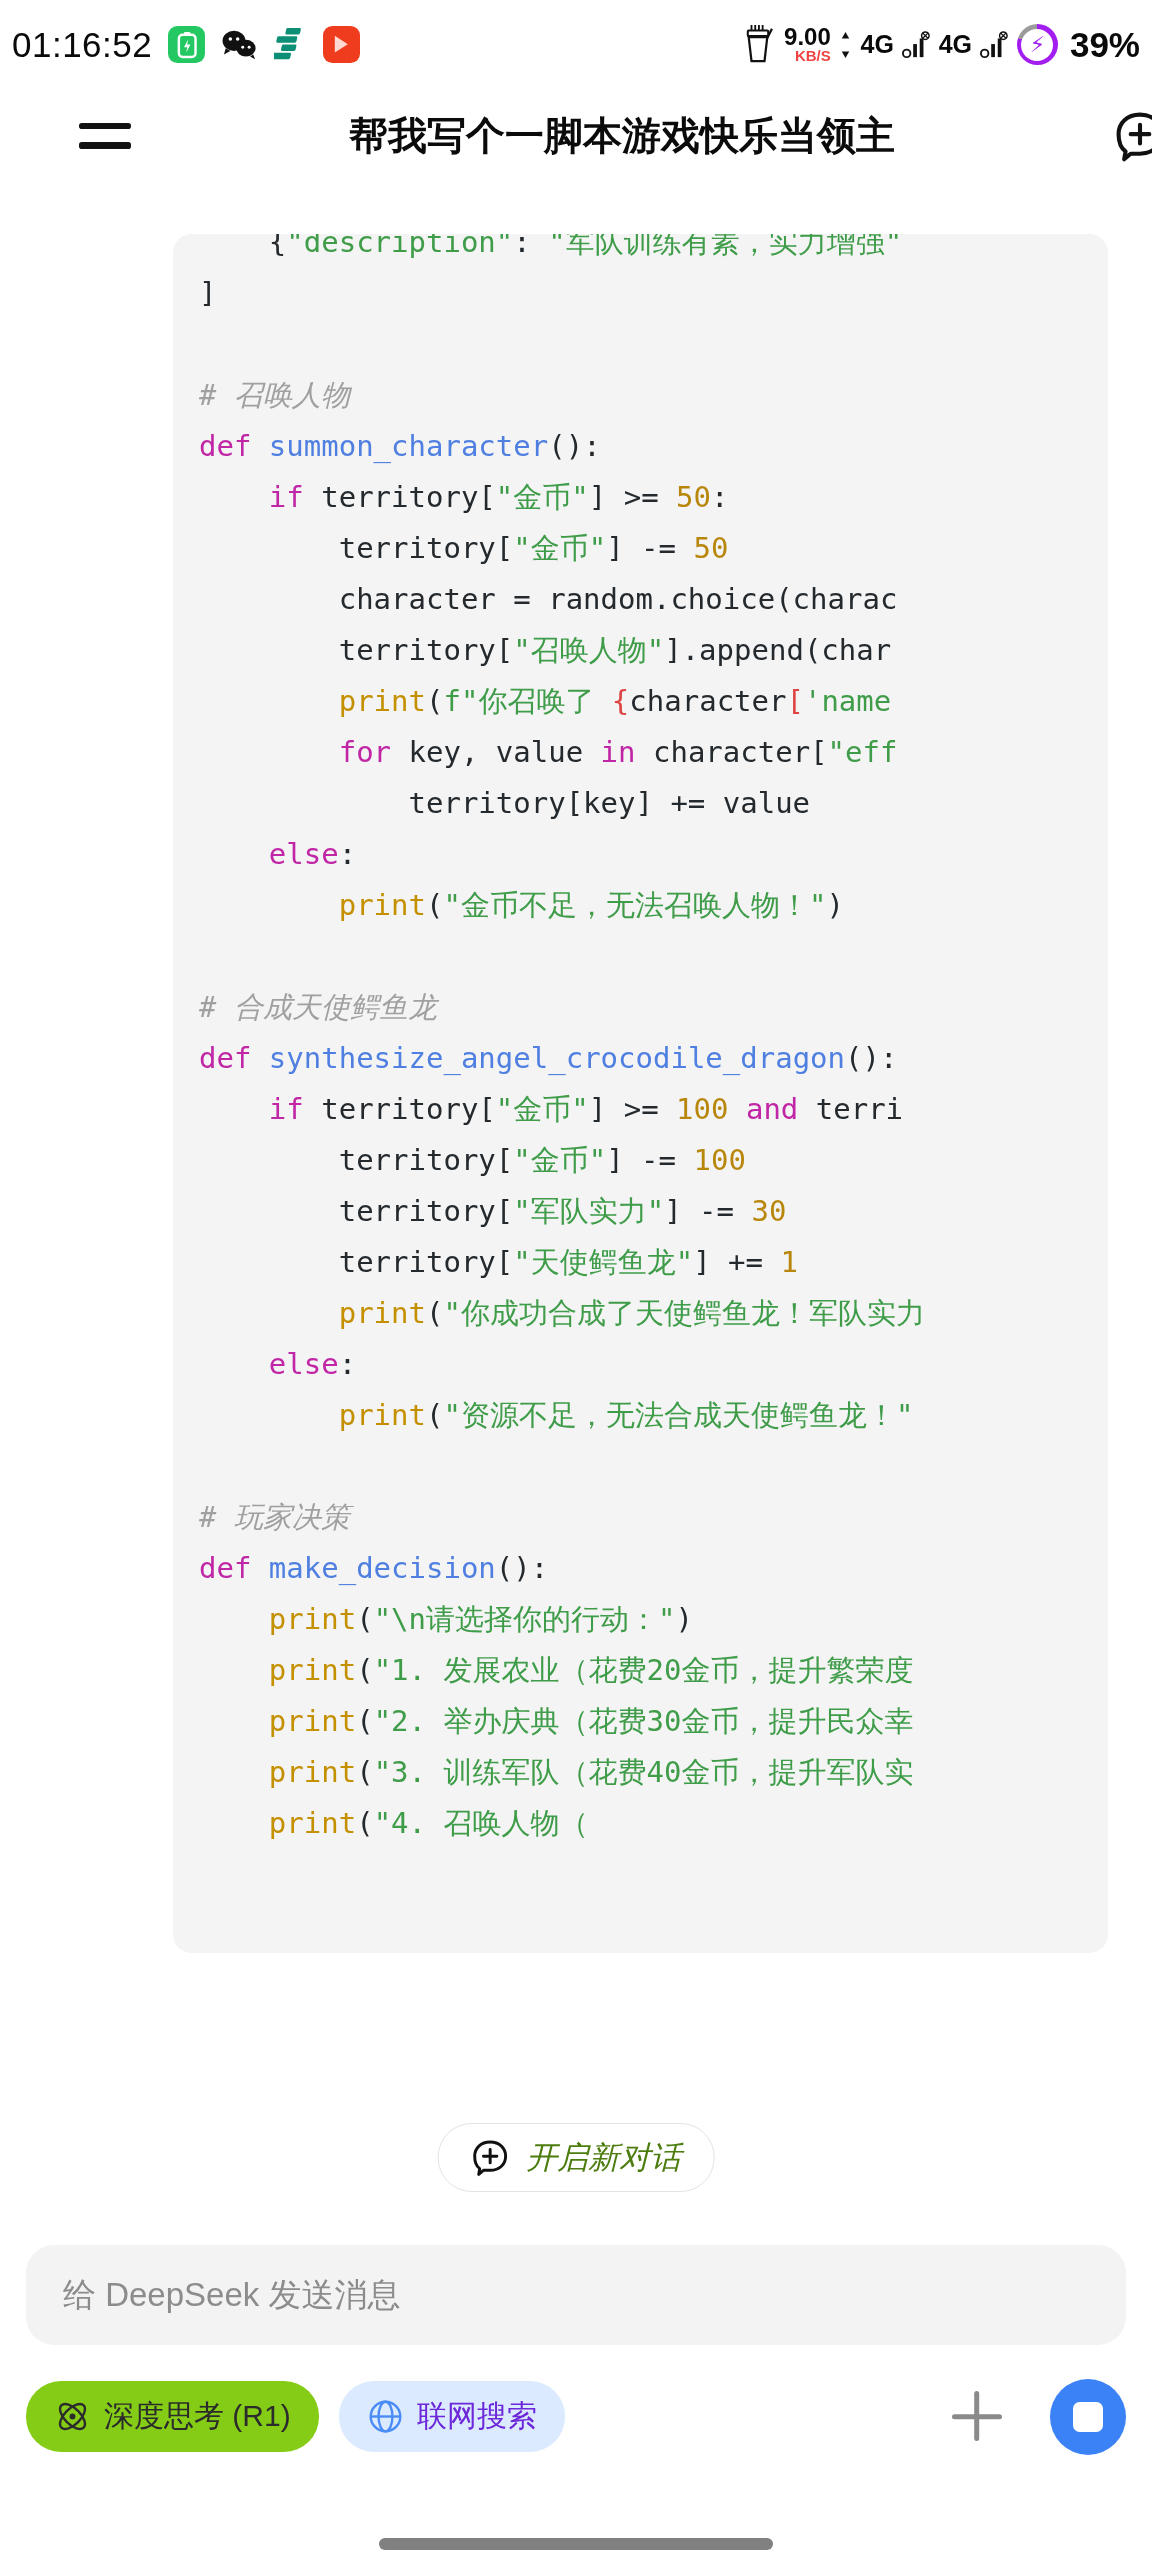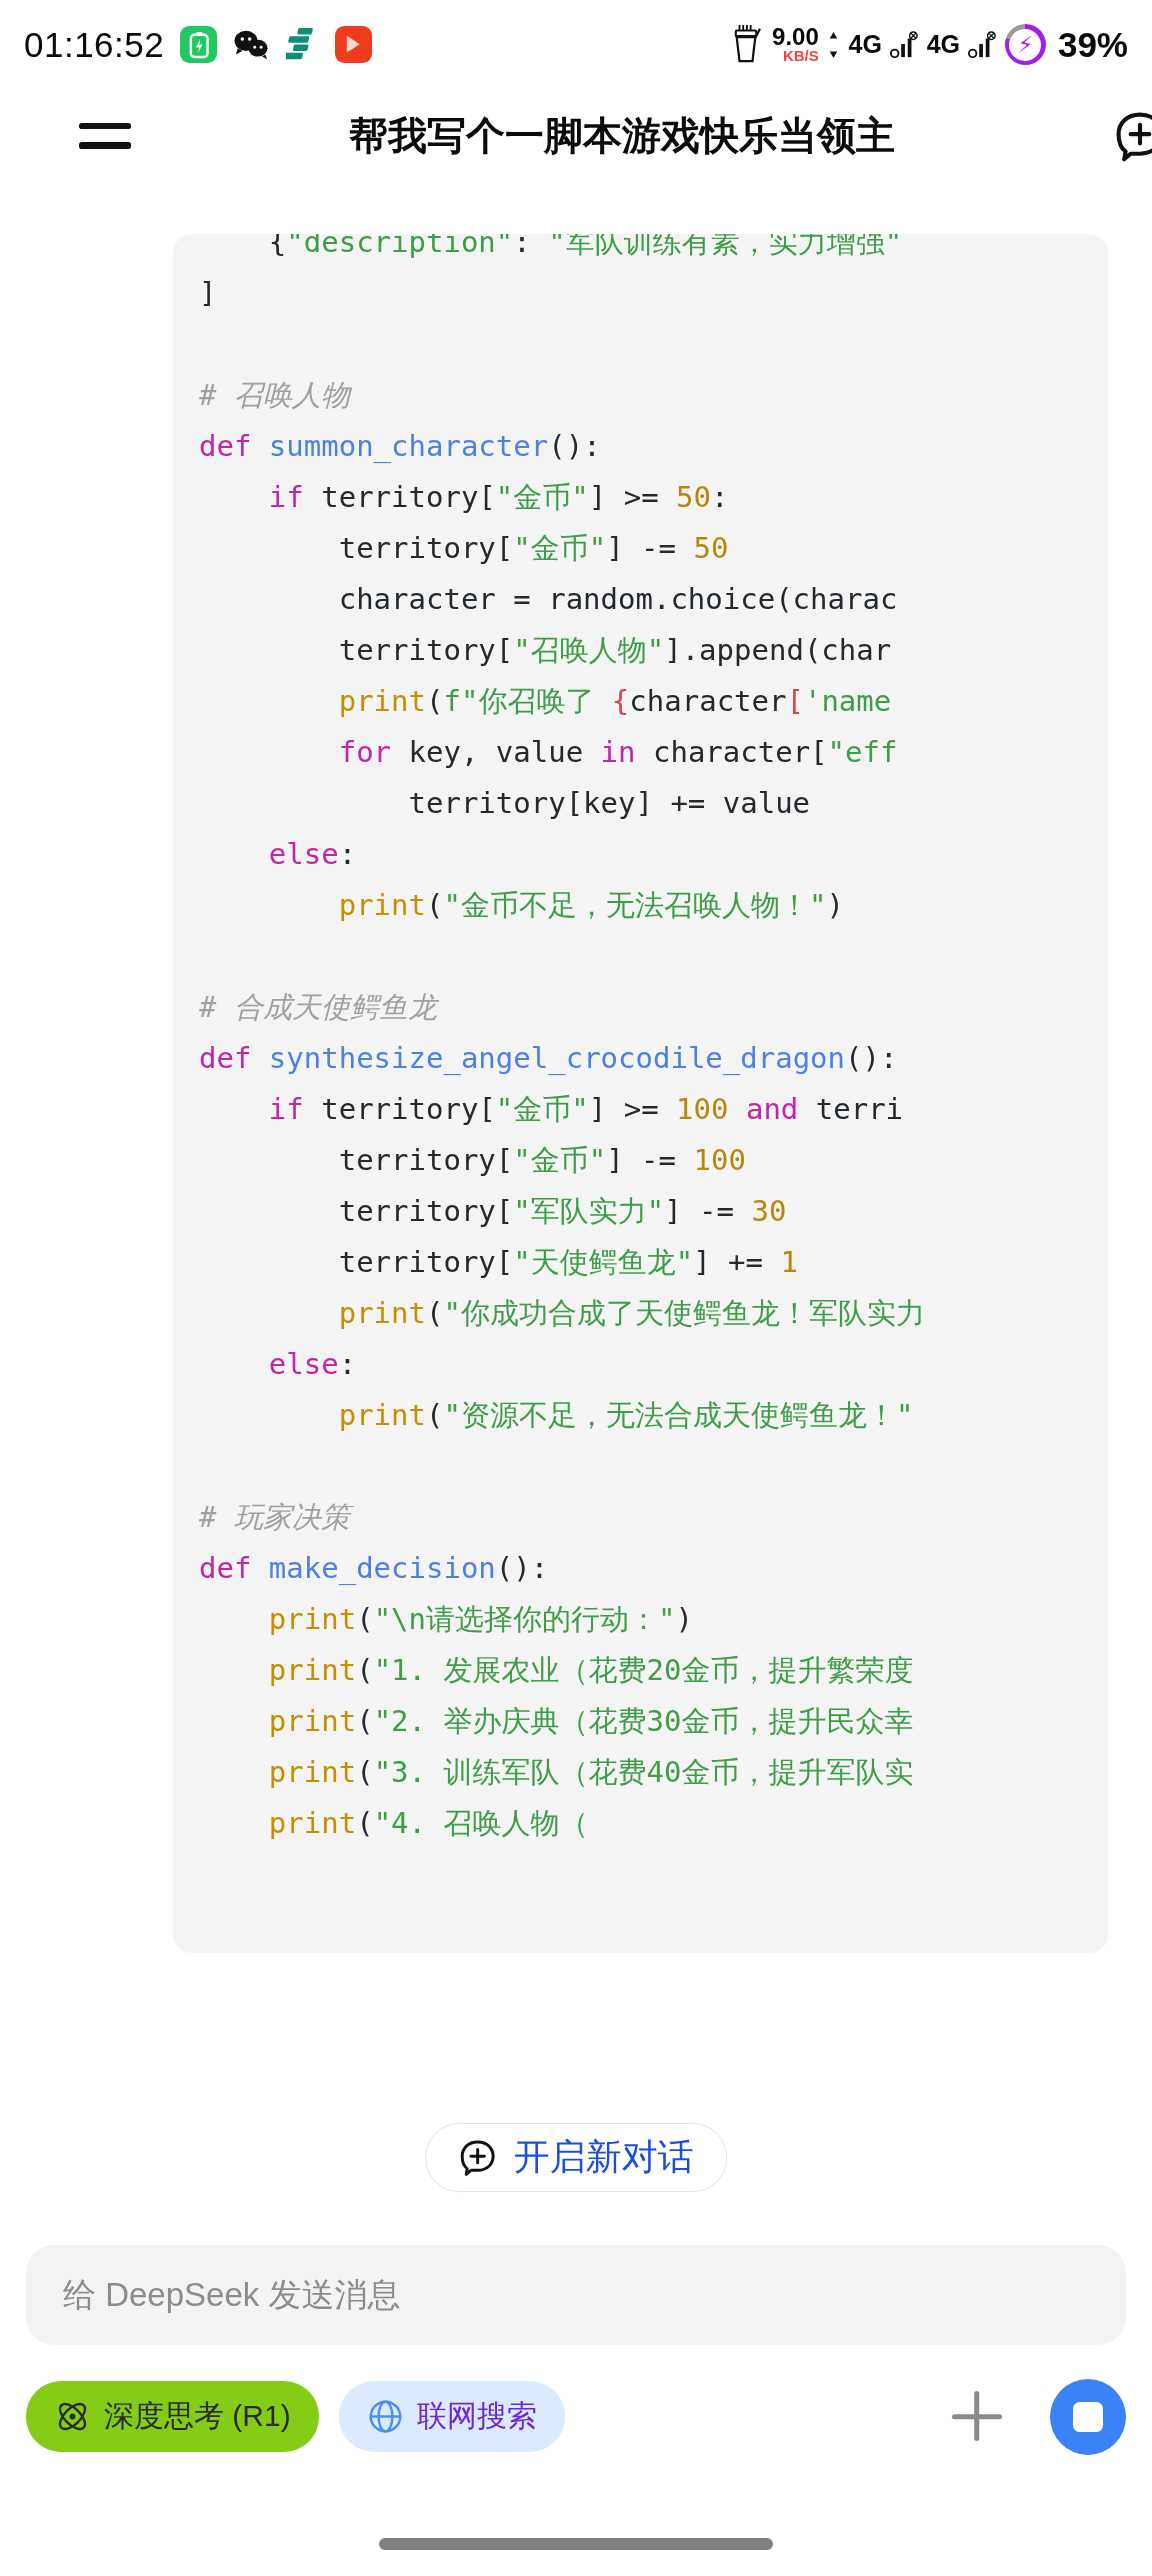--- a/index.html
+++ b/index.html
@@ -8,21 +8,21 @@
     background: #ffffff;
     font-family: "Liberation Sans", "DejaVu Sans", sans-serif;
     overflow: hidden;
   }
   .phone { position: relative; width: 1152px; height: 2576px; background:#fff; }
 
   
   .statusbar {
     position: absolute; top: 0; left: 0; width: 1152px; height: 89px;
     display: flex; align-items: center; justify-content: space-between;
-    padding: 0 24px;
+    padding: 0 12px;
   }
   .sb-left { display: flex; align-items: center; gap: 16px; }
   .sb-time { font-size: 35px; font-weight: 500; color: #0a0a0a; letter-spacing: 0.5px; }
   .sb-right { display: flex; align-items: center; gap: 8.4px; }
   .ic { display: inline-flex; align-items: center; justify-content: center; }
   .app-ic { width: 37px; height: 37px; border-radius: 9.3px; display:flex; align-items:center; justify-content:center; }
   .ic-batt-app { background: #24c862; }
   .ic-red { background: #f03c1e; }
   .net-speed { display:flex; flex-direction:column; align-items:flex-end; line-height:0.95; margin-left:1.9px;}
   .net-num { font-size: 24px; font-weight: 700; color:#0a0a0a; }
@@ -77,21 +77,21 @@
   .br { color:#d44; }            
   .pl { color:#24292e; }         
 
   
   .newchat-btn {
     position:absolute; left: 50%; transform: translateX(-50%); top: 2123px;
     display:flex; align-items:center; gap: 16.7px;
     height: 69px; padding: 0 32px; border-radius: 34px;
     border: 1.9px solid #e3e3e3; background:#fff; cursor:pointer;
   }
-  .newchat-btn .lbl { font-size: 36px; color:#1d4ed8; font-weight:400; }
+  .newchat-btn .lbl { font-size: 31px; color:#4d7c0f; font-weight:400;font-style:italic; }
 
   
   .inputbox {
     position:absolute; left: 26px; top: 2245px; width: 1100px; height: 100px;
     background:#f3f3f3; border-radius: 28px; display:flex; align-items:center;
     padding: 0 37px; cursor:text;
   }
   .inputbox .ph { font-size: 33px; color:#8c8c8c; }
 
   .toolrow {

